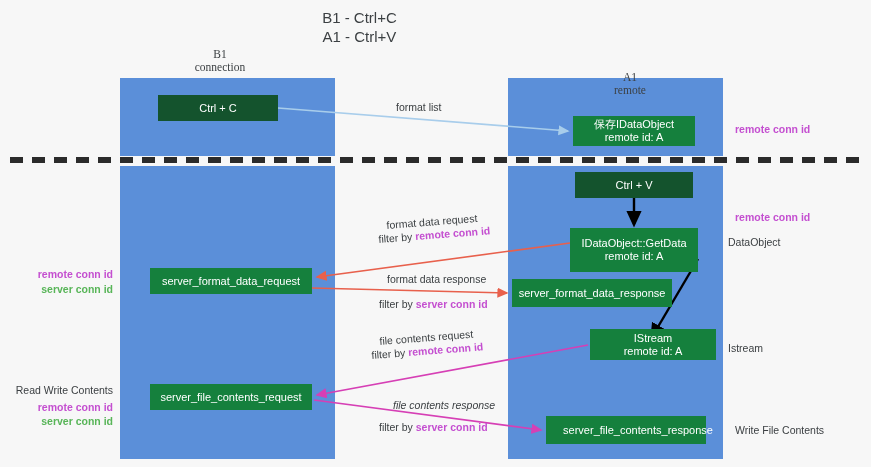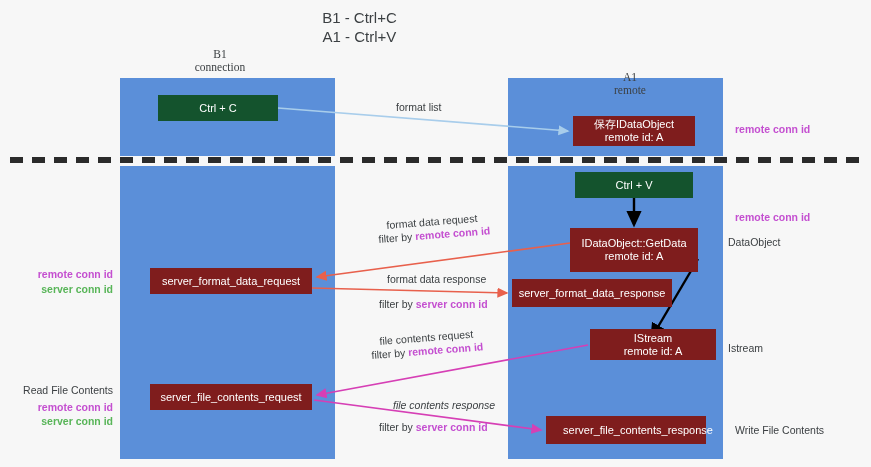--- a/index.html
+++ b/index.html
@@ -73,21 +73,21 @@
     flex-direction: column;
     align-items: center;
     justify-content: center;
     text-align: center;
     color: #ffffff;
     font-size: 11px;
     line-height: 13px;
     white-space: pre-line;
   }
   .node.green  { background: #14532d; }
-  .node.orange { background: #7f1d1d; }
+  .node.orange { background: #15803d; }
 
   #n-ctrlc   { left: 158px; top: 95px;  width: 120px; height: 26px; }
   #n-save    { left: 573px; top: 116px; width: 122px; height: 30px; }
   #n-ctrlv   { left: 575px; top: 172px; width: 118px; height: 26px; }
   #n-getdata { left: 570px; top: 228px; width: 128px; height: 44px; }
   #n-sfdres  { left: 512px; top: 279px; width: 160px; height: 28px; }
   #n-istream { left: 590px; top: 329px; width: 126px; height: 31px; }
   #n-sfcres  { left: 546px; top: 416px; width: 160px; height: 28px; padding-left: 24px; }
   #n-sfdreq  { left: 150px; top: 268px; width: 162px; height: 26px; }
   #n-sfcreq  { left: 150px; top: 384px; width: 162px; height: 26px; }
@@ -232,15 +232,15 @@
 </div>
 
 <div class="abs side-note purple" id="note-r1">remote conn id</div>
 <div class="abs side-note purple" id="note-r2">remote conn id</div>
 <div class="abs side-note" id="note-r3">DataObject</div>
 <div class="abs side-note" id="note-r4">Istream</div>
 <div class="abs side-note" id="note-r5">Write File Contents</div>
 
 <div class="abs left-note purple" id="note-l1">remote conn id</div>
 <div class="abs left-note green" id="note-l2">server conn id</div>
-<div class="abs left-note plain" id="note-l3">Read File Contents</div>
+<div class="abs left-note plain" id="note-l3">Read Write Contents</div>
 <div class="abs left-note purple" id="note-l4">remote conn id</div>
 <div class="abs left-note green" id="note-l5">server conn id</div>
 
 </body></html>

